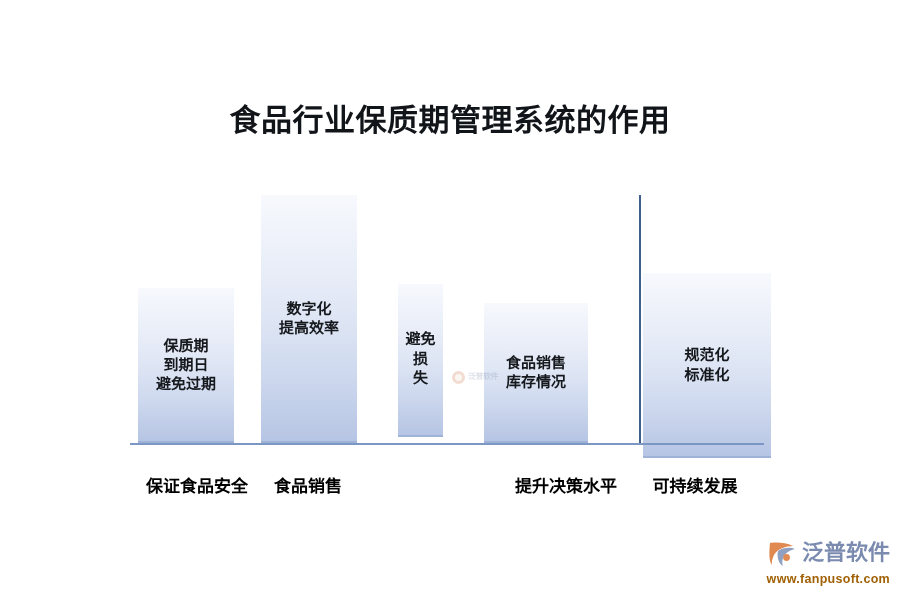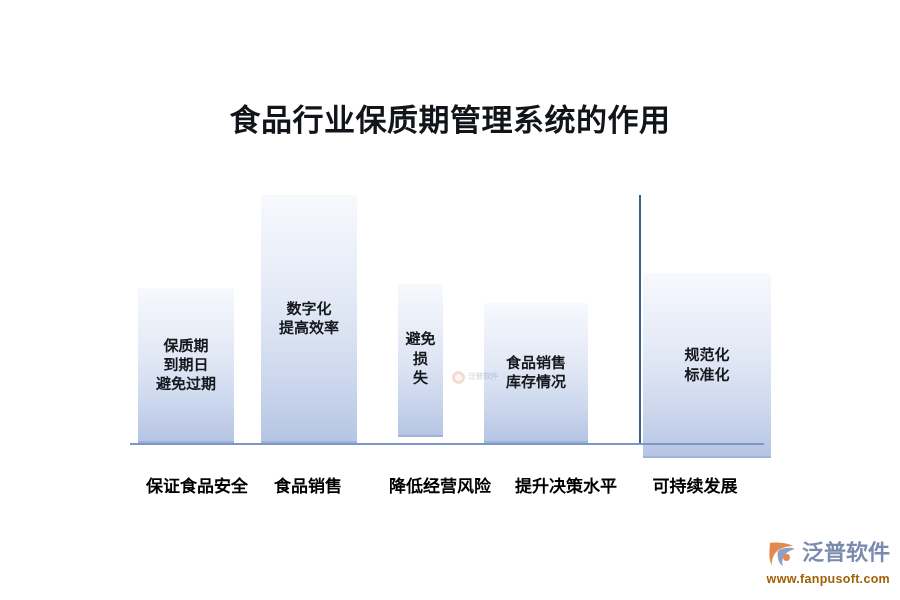--- a/index.html
+++ b/index.html
@@ -219,21 +219,20 @@
       <span class="bar-label">规范化
 标准化</span>
     </div>
 
     <div id="axis-hline"></div>
 
     <div class="cat-label" style="left:130px; width:134px;">保证食品安全</div>
 
     <div class="cat-label" style="left:266px; width:84px;">食品销售</div>
 
-    <div class="cat-label" style="left:377px; width:126px;">降低经营风险</div>
 
     <div class="cat-label" style="left:640px; width:110px;">可持续发展</div>
 
     <div class="cat-label" style="left:503px; width:126px;">提升决策水平</div>
 
   </div>
 
   <div id="watermark-center">
     <span class="wm-mark"></span>
     <span class="wm-txt">泛普软件</span>

